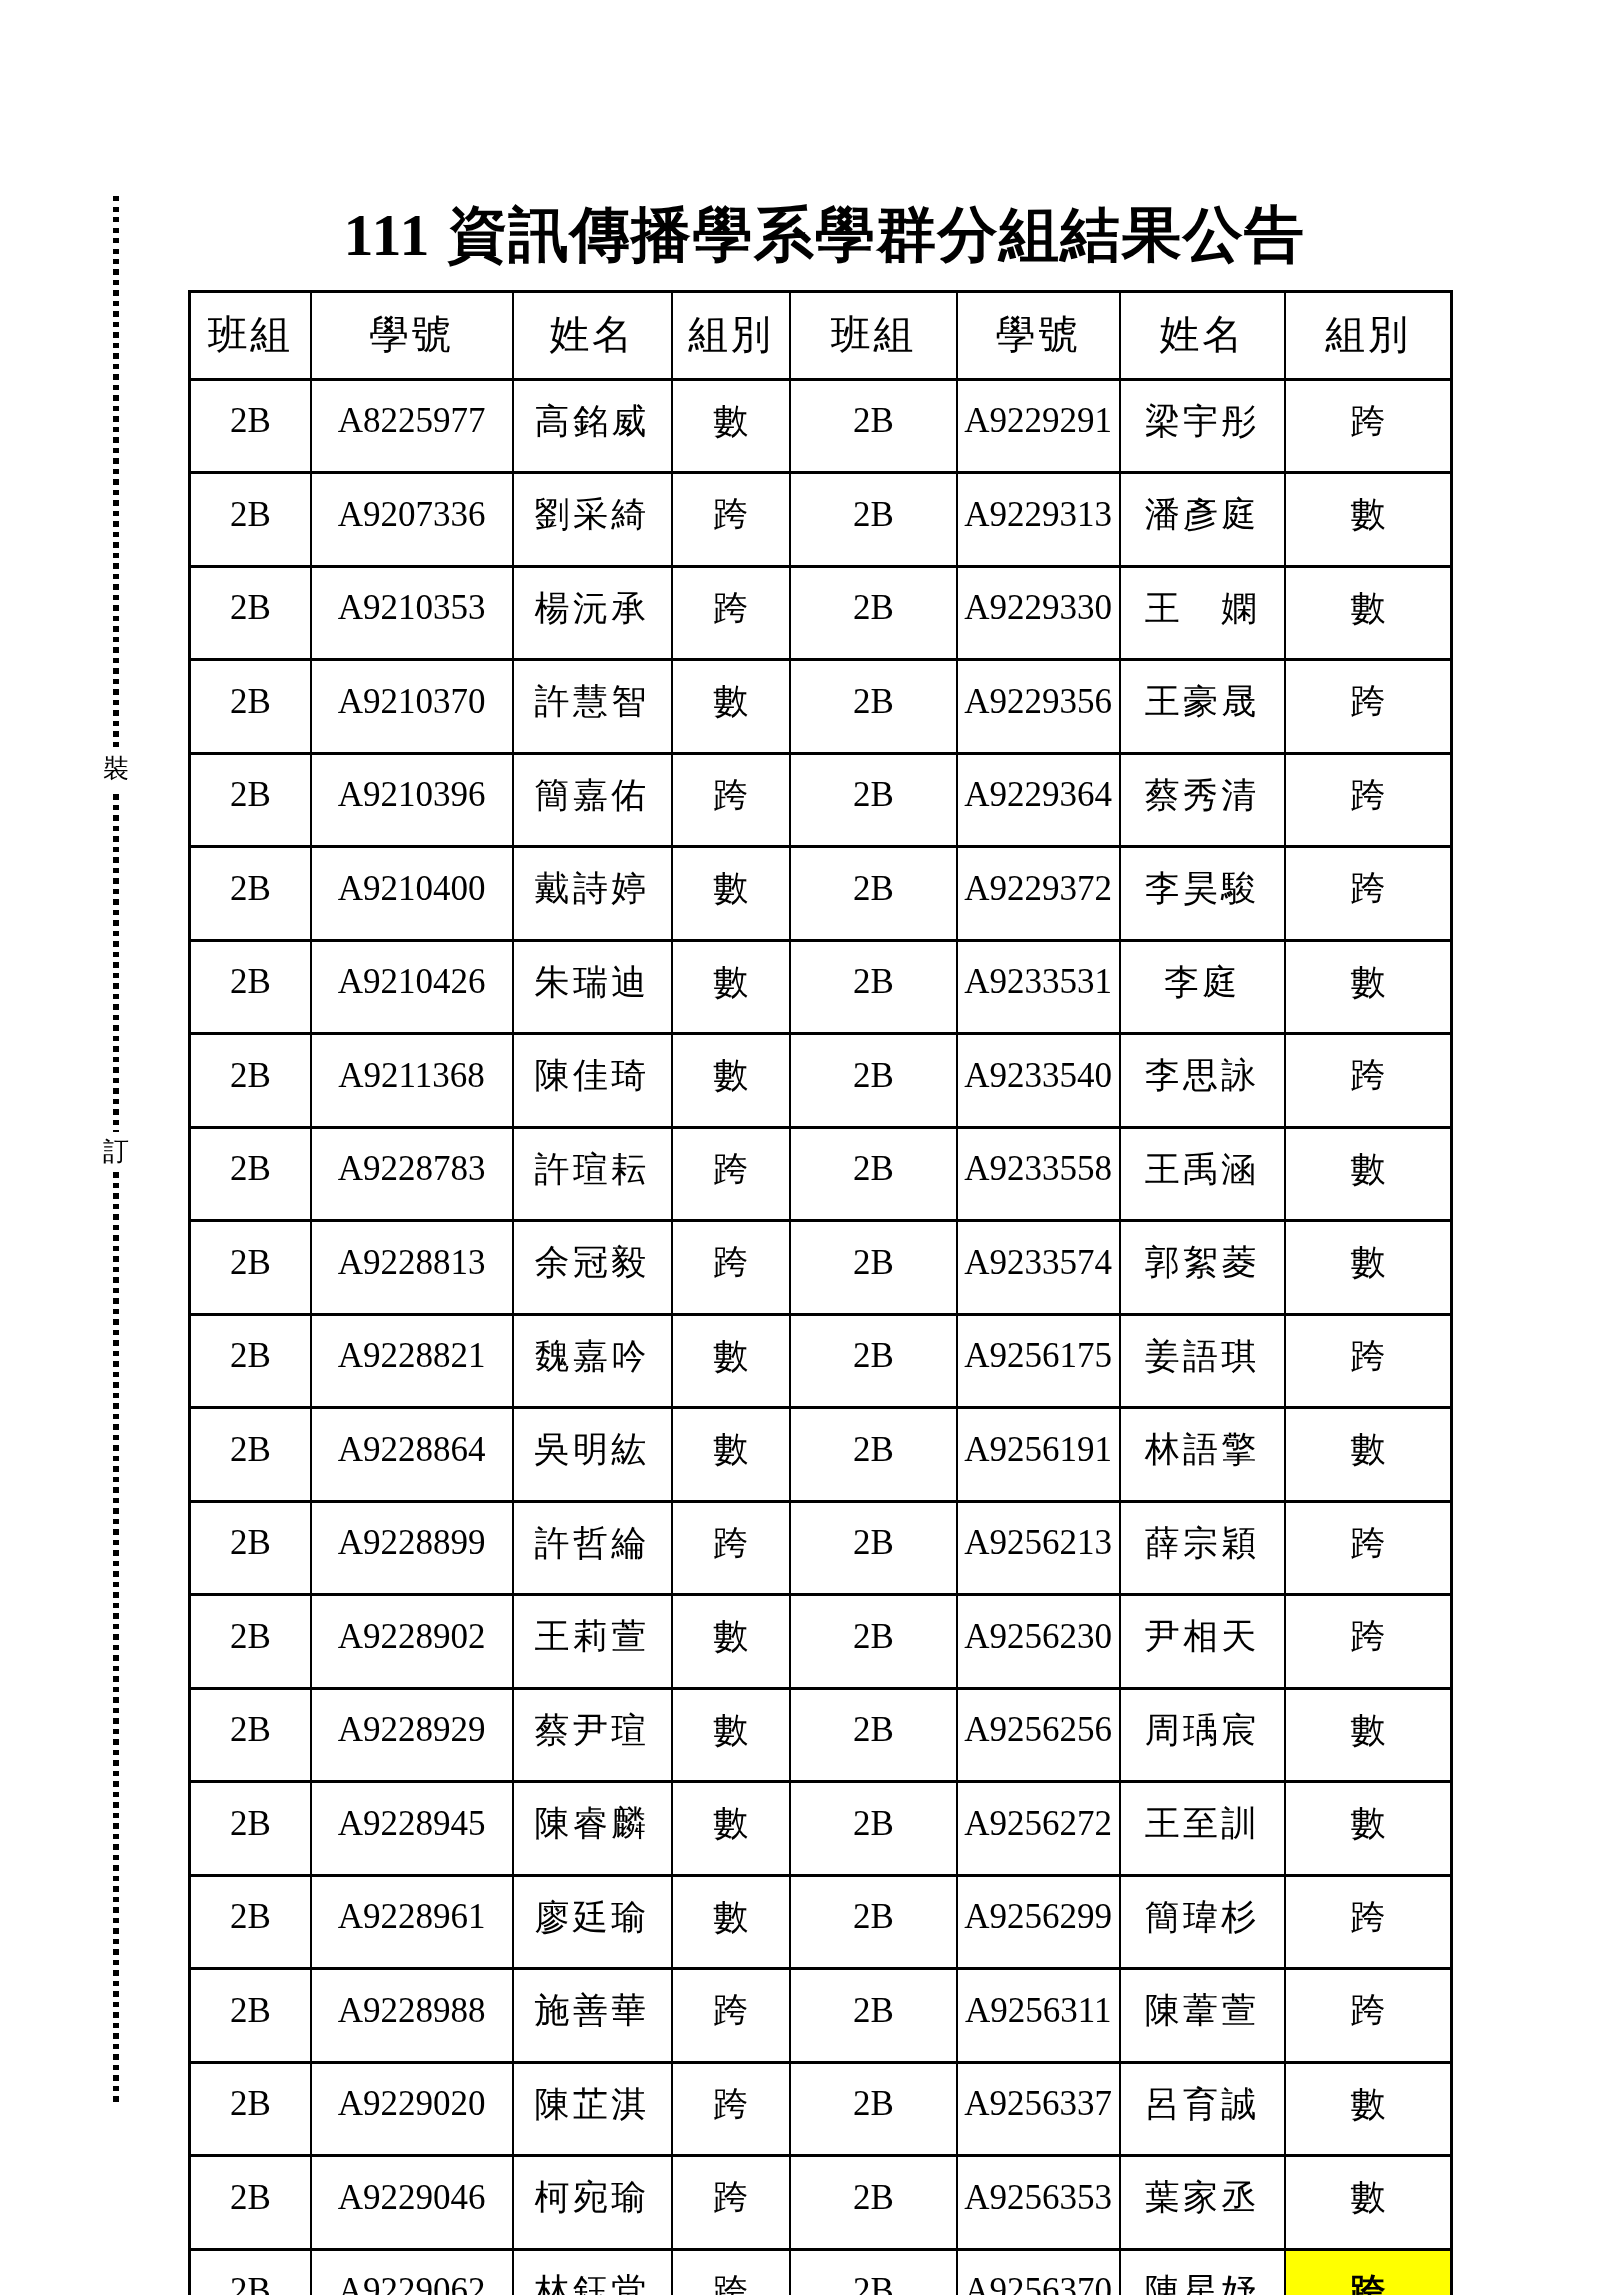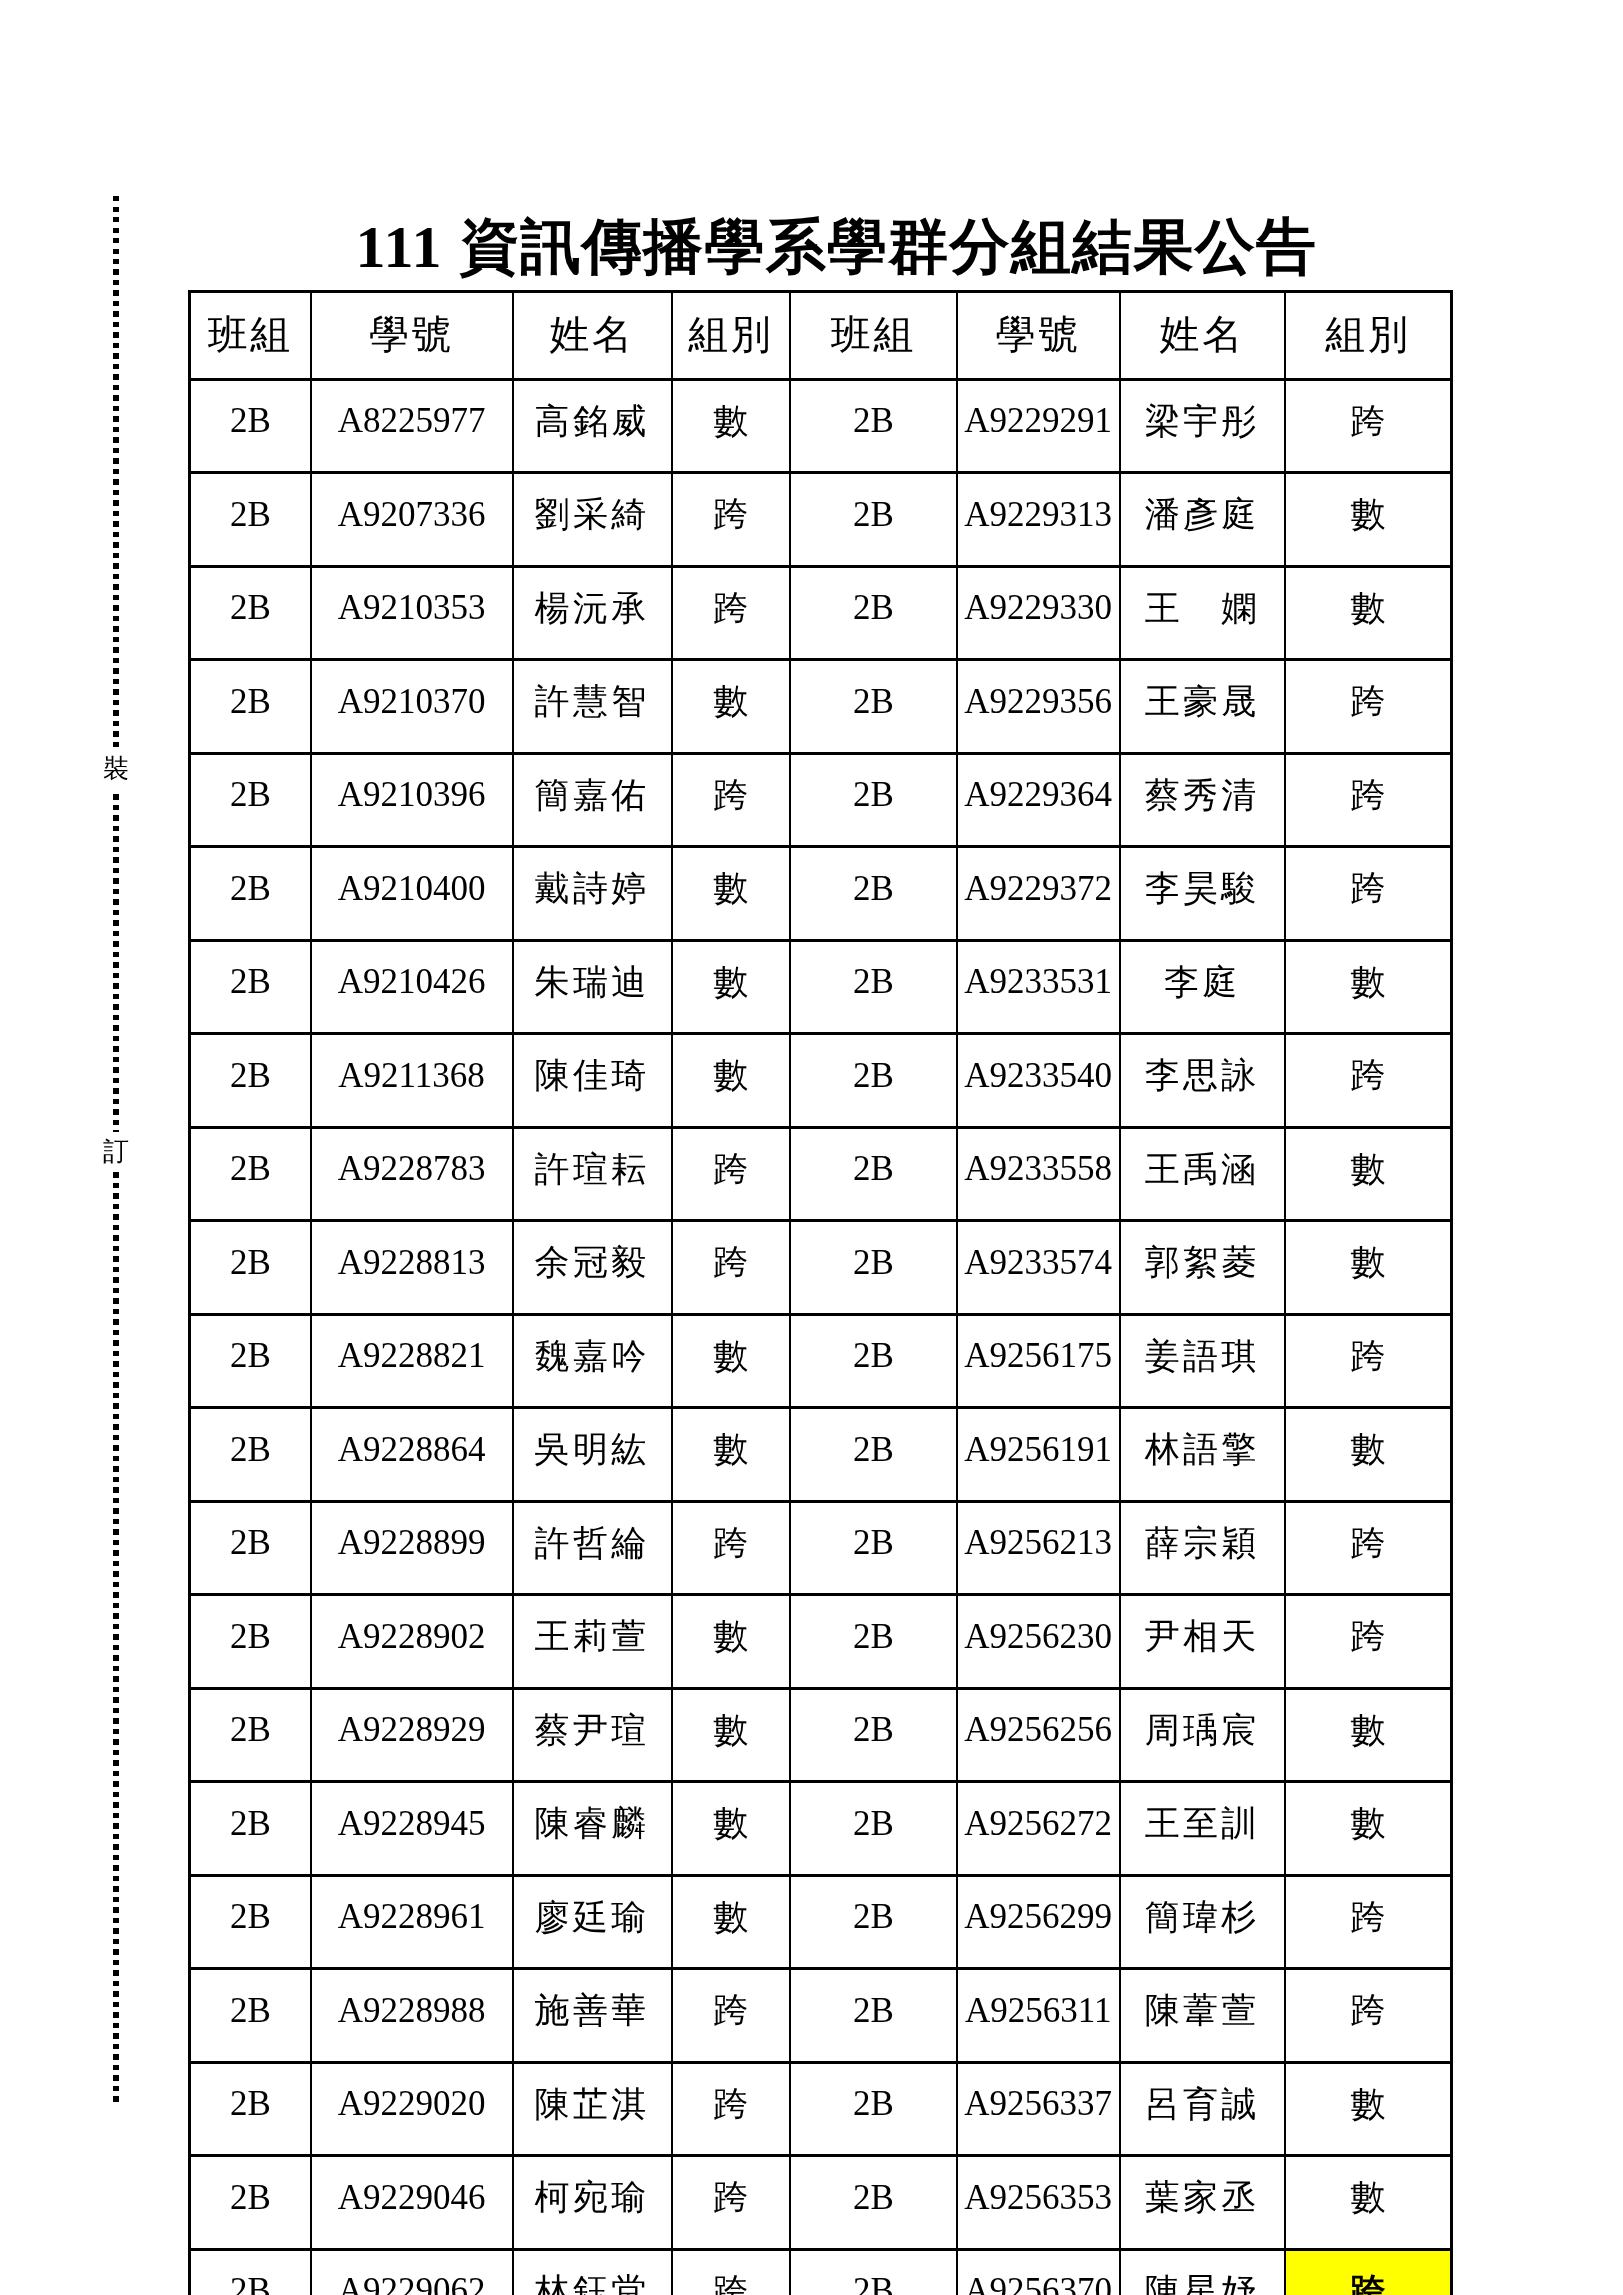--- a/index.html
+++ b/index.html
@@ -36,21 +36,21 @@
   }
   .binding-char.first  { top: 553px; }
   .binding-char.second { top: 936px; }
 
   
   .doc-title {
     position: absolute;
     left: 188px;
     top: 191px;
     width: 1265px;
-    margin: 16px;
+    margin: 4px;
     text-align: center;
     font-size: 60px;
     font-weight: bold;
     letter-spacing: 1.3px;
     white-space: nowrap;
   }
 
   
   table.grid {
     position: absolute;

